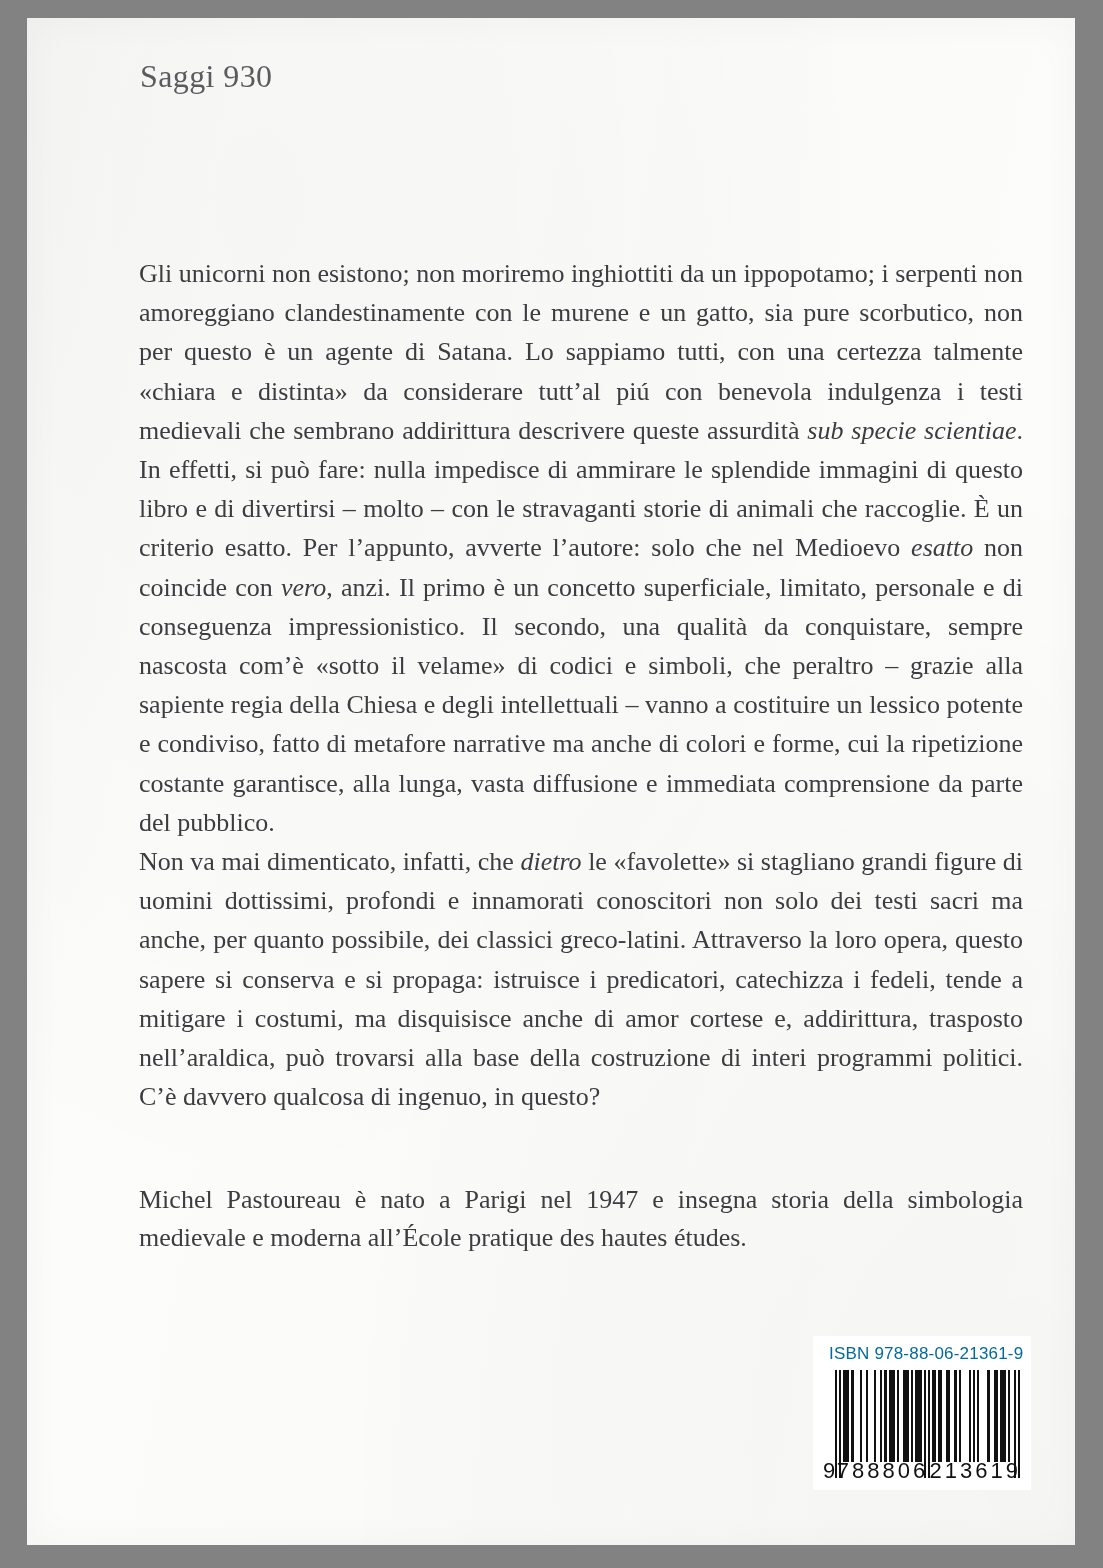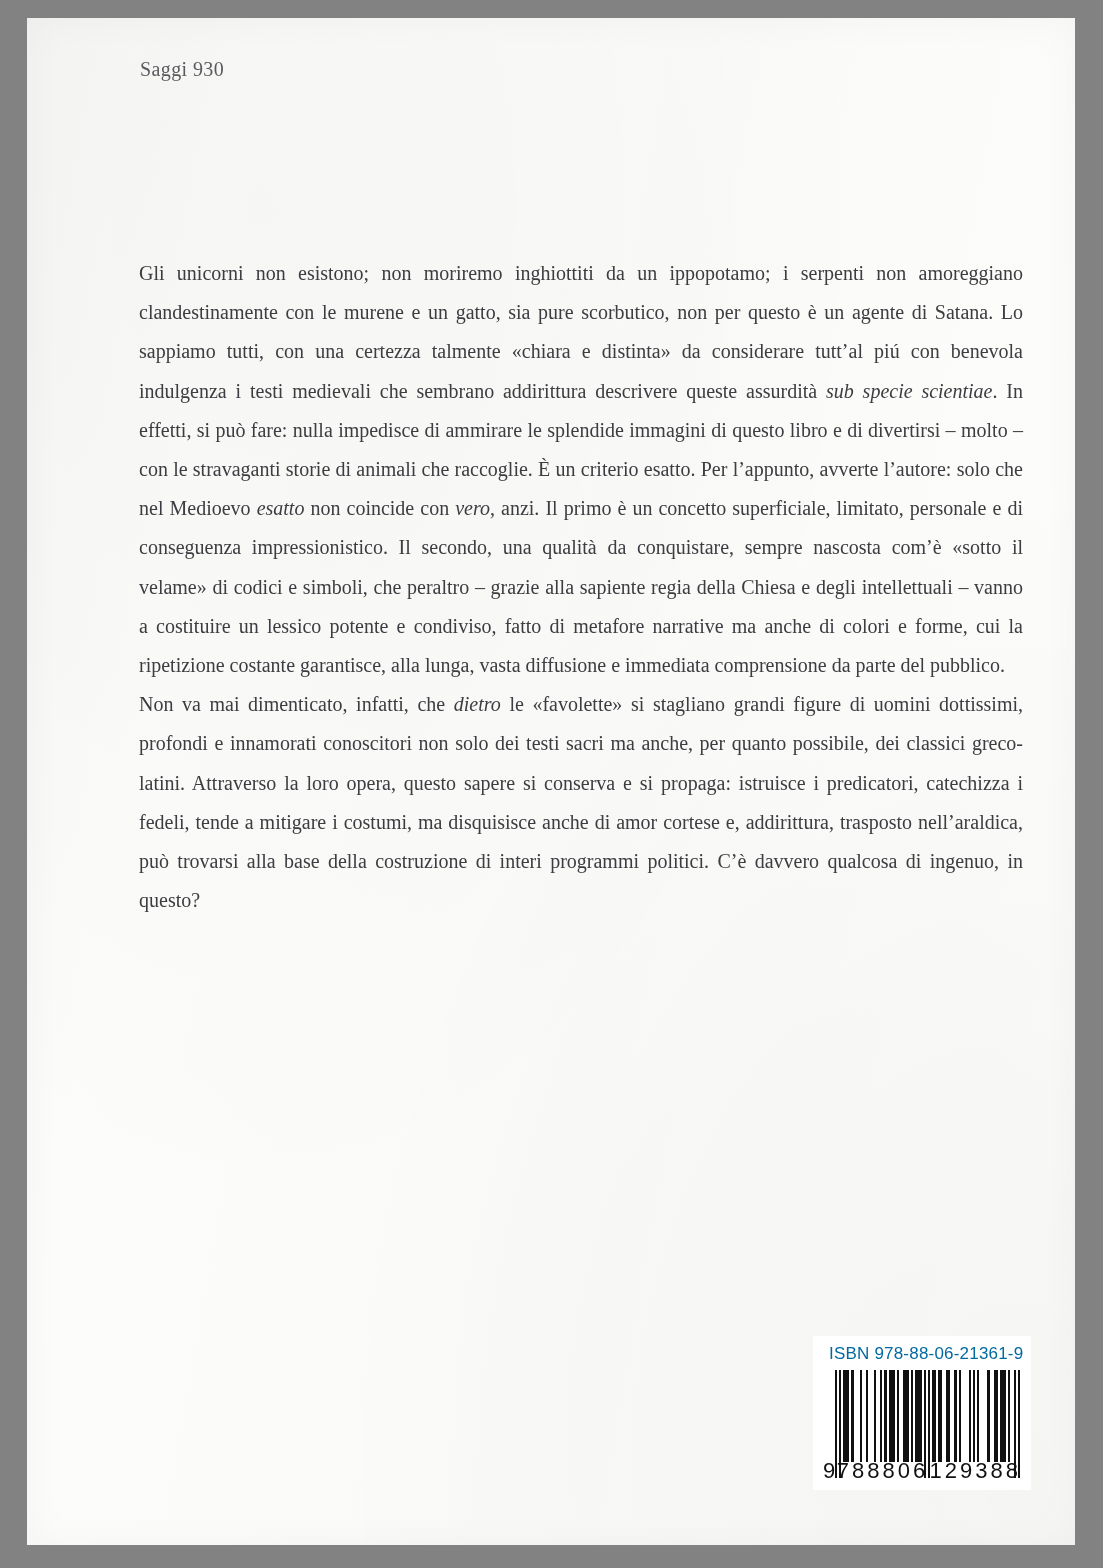--- a/index.html
+++ b/index.html
@@ -42,31 +42,31 @@
     background:
       radial-gradient(ellipse at 22% 12%, rgba(0,0,0,0.025) 0%, rgba(0,0,0,0) 55%),
       radial-gradient(ellipse at 95% 96%, rgba(0,0,0,0.03) 0%, rgba(0,0,0,0) 50%);
     pointer-events: none;
   }
 
   .series-line {
     position: absolute;
     left: 113px;
     top: 40px;
-    font-size: 20px;
+    font-size: 32px;
     letter-spacing: 0.4px;
     color: #5b5b5f;
   }
 
   .blurb {
     position: absolute;
     left: 112px;
     top: 236px;
     width: 884px;
-    font-size: 20px;
+    font-size: 26px;
     line-height: 39.2px;
     color: #3c3c41;
     text-align: justify;
     text-justify: inter-word;
   }
   .blurb p {
     margin: 0;
     text-indent: 0;
   }
   .blurb em {
@@ -154,20 +154,23 @@
   <div class="cover-page">
     <div class="paper-tone"></div>
 
     <div class="series-line">Saggi 930</div>
 
     <div class="blurb">
       <p><span>Gli unicorni non esistono; non moriremo inghiottiti da un ippopotamo; i serpenti non amoreggiano clandestinamente con le murene e un gatto, sia pure scorbutico, non per questo è un agente di Satana. Lo sappiamo tutti, con una certezza talmente «chiara e distinta» da considerare tutt’al piú con benevola indulgenza i testi medievali che sembrano addirittura descrivere queste assurdità </span><em>sub specie scientiae</em><span>. In effetti, si può fare: nulla impedisce di ammirare le splendide immagini di questo libro e di divertirsi – molto – con le stravaganti storie di animali che raccoglie. È un criterio esatto. Per l’appunto, avverte l’autore: solo che nel Medioevo </span><em>esatto</em><span> non coincide con </span><em>vero</em><span>, anzi. Il primo è un concetto superficiale, limitato, personale e di conseguenza impressionistico. Il secondo, una qualità da conquistare, sempre nascosta com’è «sotto il velame» di codici e simboli, che peraltro – grazie alla sapiente regia della Chiesa e degli intellettuali – vanno a costituire un lessico potente e condiviso, fatto di metafore narrative ma anche di colori e forme, cui la ripetizione costante garantisce, alla lunga, vasta diffusione e immediata comprensione da parte del pubblico.</span></p>
       <p><span>Non va mai dimenticato, infatti, che </span><em>dietro</em><span> le «favolette» si stagliano grandi figure di uomini dottissimi, profondi e innamorati conoscitori non solo dei testi sacri ma anche, per quanto possibile, dei classici greco-latini. Attraverso la loro opera, questo sapere si conserva e si propaga: istruisce i predicatori, catechizza i fedeli, tende a mitigare i costumi, ma disquisisce anche di amor cortese e, addirittura, trasposto nell’araldica, può trovarsi alla base della costruzione di interi programmi politici. C’è davvero qualcosa di ingenuo, in questo?</span></p>
     </div>
 
+    <div class="author-note">
+      <p>Michel Pastoureau è nato a Parigi nel 1947 e insegna storia della simbologia medievale e moderna all’École pratique des hautes études.</p>
+    </div>
 
     <div class="barcode-block">
       <div class="isbn-text">ISBN 978-88-06-21361-9</div>
       <div class="barcode-wrap">
         <div class="bars" id="bars">
             <span class="guard" style="width: 1.95px;"></span>
             <span class="w" style="width: 1.95px;"></span>
             <span class="guard" style="width: 1.95px;"></span>
             <span class="w" style="width: 1.95px;"></span>
             <span style="width: 5.85px;"></span>
@@ -222,19 +225,19 @@
             <span class="w" style="width: 1.95px;"></span>
             <span style="width: 1.95px;"></span>
             <span class="w" style="width: 3.9px;"></span>
             <span class="guard" style="width: 1.95px;"></span>
             <span class="w" style="width: 1.95px;"></span>
             <span class="guard" style="width: 1.95px;"></span>
           </div>
         <div class="barcode-digits">
           <span class="lead">9</span>
           <span class="grp">788806</span>
-          <span class="grp">129388</span>
+          <span class="grp">213619</span>
         </div>
       </div>
     </div>
 
   </div>
 </div>
 
 </body></html>

